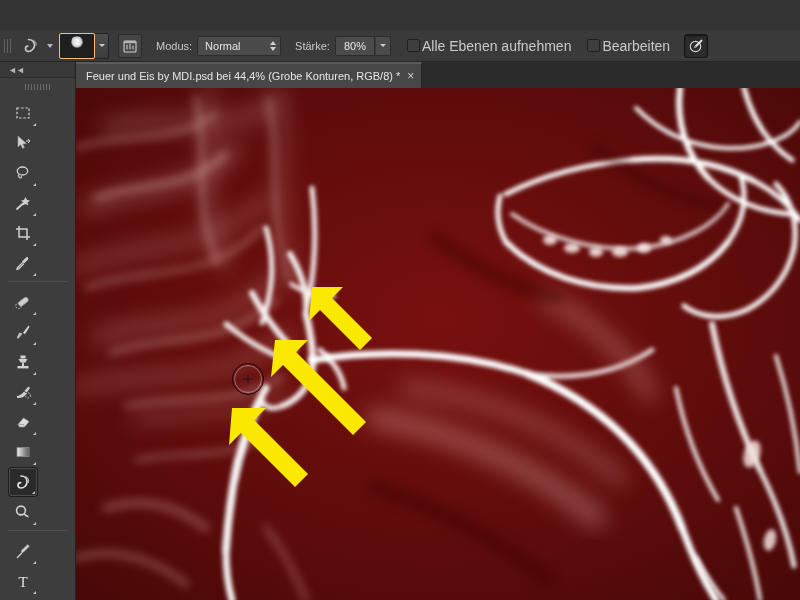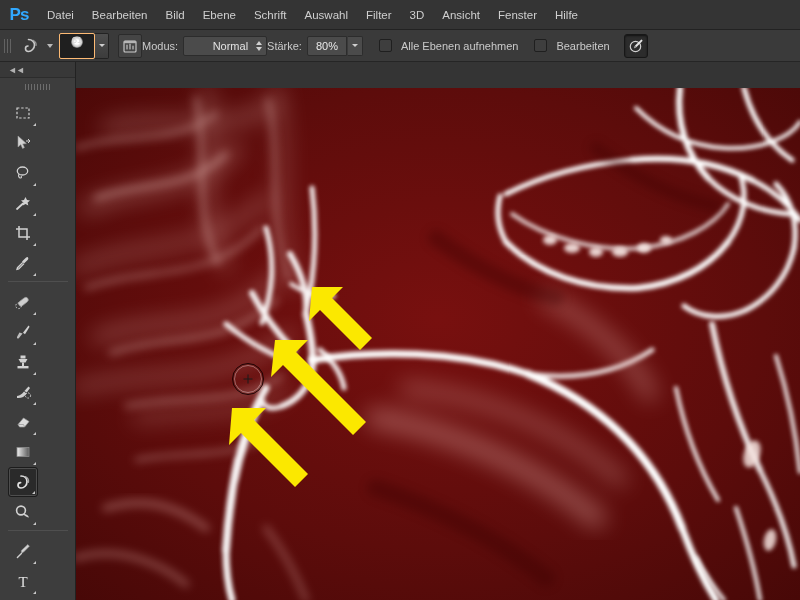--- a/index.html
+++ b/index.html
@@ -33,40 +33,40 @@
   .brush-dot { position:absolute; top:2px; left:50%; transform:translateX(-50%); width:12px;height:12px;
     border-radius:50%; background:radial-gradient(circle,#ffffff 25%,#c9c9c9 55%,rgba(180,180,180,0) 80%); }
   .brush-num { font-size:9.5px; color:#d8d8d8; line-height:11px; margin-bottom:1px; position:relative; z-index:2;}
   .brush-drop { width:14px;height:26px; background:linear-gradient(#4e4e4e,#3c3c3c); border:1px solid #222;
     border-left:none; border-radius:0 2px 2px 0; display:flex;align-items:center;justify-content:center;}
   .brush-drop i { width:0;height:0;border-left:3px solid transparent;border-right:3px solid transparent;border-top:3.5px solid #cfcfcf; }
 
   .panel-btn { width:24px;height:24px; margin-left:9px; background:#454545; border:1px solid #2b2b2b;
     border-radius:2px; display:flex;align-items:center;justify-content:center; }
 
-  .opt-label { font-size:11px; color:#cacaca; margin-right:5px; white-space:nowrap; }
+  .opt-label { font-size:11px; color:#cacaca; margin-left:14px; margin-right:5px; white-space:nowrap; }
 
   .select-box { height:20px; background:#4b4b4b; border:1px solid #2c2c2c; border-radius:2px;
-    display:flex; align-items:center; padding:0 4px 0 7px; min-width:84px; justify-content:flex-end; }
+    display:flex; align-items:center; padding:0 4px 0 7px; min-width:84px; justify-content:space-between; }
   .select-box span { font-size:11px; color:#e2e2e2; }
   .updown { display:flex; flex-direction:column; gap:2px; margin-left:8px; }
   .updown i { width:0;height:0;border-left:3.5px solid transparent;border-right:3.5px solid transparent; }
   .updown i.u { border-bottom:4px solid #d0d0d0; }
   .updown i.d { border-top:4px solid #d0d0d0; }
 
   .value-box { height:20px; background:#4b4b4b; border:1px solid #2c2c2c; border-radius:2px 0 0 2px;
     display:flex;align-items:center; padding:8px 8px; }
   .value-box span { font-size:11px; color:#e8e8e8; }
   .value-drop { width:16px;height:20px; background:#4b4b4b; border:1px solid #2c2c2c; border-left:1px solid #3a3a3a;
     border-radius:0 2px 2px 0; display:flex;align-items:center;justify-content:center; }
   .value-drop i { width:0;height:0;border-left:3px solid transparent;border-right:3px solid transparent;border-top:3.5px solid #cfcfcf; }
 
   .chk-wrap { display:flex; align-items:center; margin-left:16px; }
   .chk { width:13px;height:13px; background:#3e3e3e; border:1px solid #1f1f1f; border-radius:2px; }
-  .chk-lbl { font-size:11px; color:#cacaca; margin-left:9px; white-space:nowrap; }
+  .chk-lbl { font-size:14px; color:#cacaca; margin-left:2px; white-space:nowrap; }
   .press-btn { width:24px;height:24px; margin-left:14px; background:#2c2c2c;
     border:1px solid #171717; border-radius:3px; display:flex;align-items:center;justify-content:center;
     box-shadow:inset 0 1px 2px rgba(0,0,0,.6); }
 
   
   .tabbar { position:absolute; left:76px; top:62px; width:724px; height:26px; background:#2b2b2b; }
   .doc-tab { position:absolute; left:0; top:0; height:26px; background:#474747;
     border-right:1px solid #222; border-top:2px solid #5b5b5b;
     display:flex; align-items:center; padding:0 7px 0 10px; }
   .doc-tab-title { font-size:11px; color:#e6e6e6; white-space:nowrap; }
@@ -102,34 +102,20 @@
   .cursor .ring { position:absolute; inset:0; border-radius:50%; border:1px solid rgba(20,0,0,.9); }
   .cursor .ring2 { position:absolute; inset:2px; border-radius:50%; border:1px solid rgba(255,255,255,.35); }
   .cursor .cross-h { position:absolute; left:50%; top:50%; width:9px; height:1px; background:#1a1a1a; transform:translate(-50%,-50%); }
   .cursor .cross-v { position:absolute; left:50%; top:50%; width:1px; height:9px; background:#1a1a1a; transform:translate(-50%,-50%); }
 </style>
 </head>
 <body>
 
 <div id="app">
 
-  <div class="menubar">
-    <div class="ps-logo">Ps</div>
-    <div class="menu-item">Datei</div>
-    <div class="menu-item">Bearbeiten</div>
-    <div class="menu-item">Bild</div>
-    <div class="menu-item">Ebene</div>
-    <div class="menu-item">Schrift</div>
-    <div class="menu-item">Auswahl</div>
-    <div class="menu-item">Filter</div>
-    <div class="menu-item">3D</div>
-    <div class="menu-item">Ansicht</div>
-    <div class="menu-item">Fenster</div>
-    <div class="menu-item">Hilfe</div>
-  </div>
 
   <div class="optionsbar">
 
     <div class="grip">
       <div class="grip-in"></div>
     </div>
 
     <div class="tool-preview">
       <svg width="20" height="20" viewBox="0 0 20 20">
         <path d="M7.5 3.5 C11 3.5 13.5 6 13.5 9 C13.5 12.5 10.5 15.5 7.5 15.5 C5.5 15.5 4.5 14 4.5 12.5 C4.5 11 5.5 10 7 10" fill="none" stroke="#c9c9c9" stroke-width="1.6" stroke-linecap="round"></path>
@@ -187,20 +173,26 @@
 
     <div class="press-btn">
       <svg width="16" height="16" viewBox="0 0 16 16">
         <circle cx="7.5" cy="8.5" r="5.2" fill="none" stroke="#cfcfcf" stroke-width="1.2"></circle>
         <path d="M13.5 2.6 L7.6 8.5" stroke="#e4e4e4" stroke-width="2" stroke-linecap="round"></path>
         <path d="M7.6 8.5 L6.6 9.5" stroke="#9a9a9a" stroke-width="1.4" stroke-linecap="round"></path>
       </svg>
     </div>
   </div>
 
+  <div class="tabbar">
+    <div class="doc-tab">
+      <div class="doc-tab-title">Feuer und Eis by MDI.psd bei 44,4% (Grobe Konturen, RGB/8) *</div>
+      <div class="tab-close">×</div>
+    </div>
+  </div>
 
   <div class="toolbar">
     <div class="tb-header">
       <span>◄◄</span>
     </div>
     <div class="tb-grip"></div>
 
     <div class="tb-grid">
       <div class="tb-cell">
         <svg width="18" height="18" viewBox="0 0 18 18">

